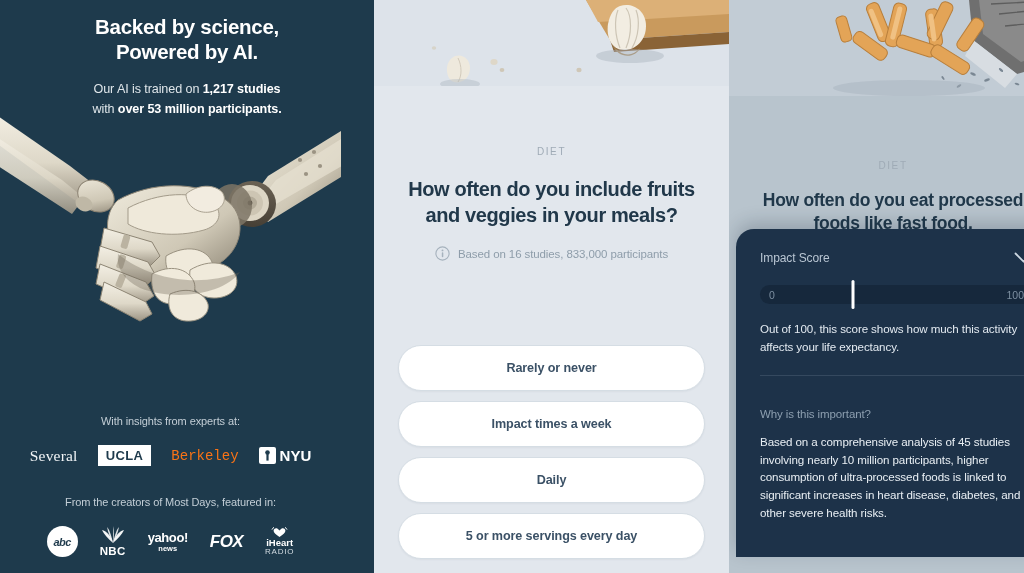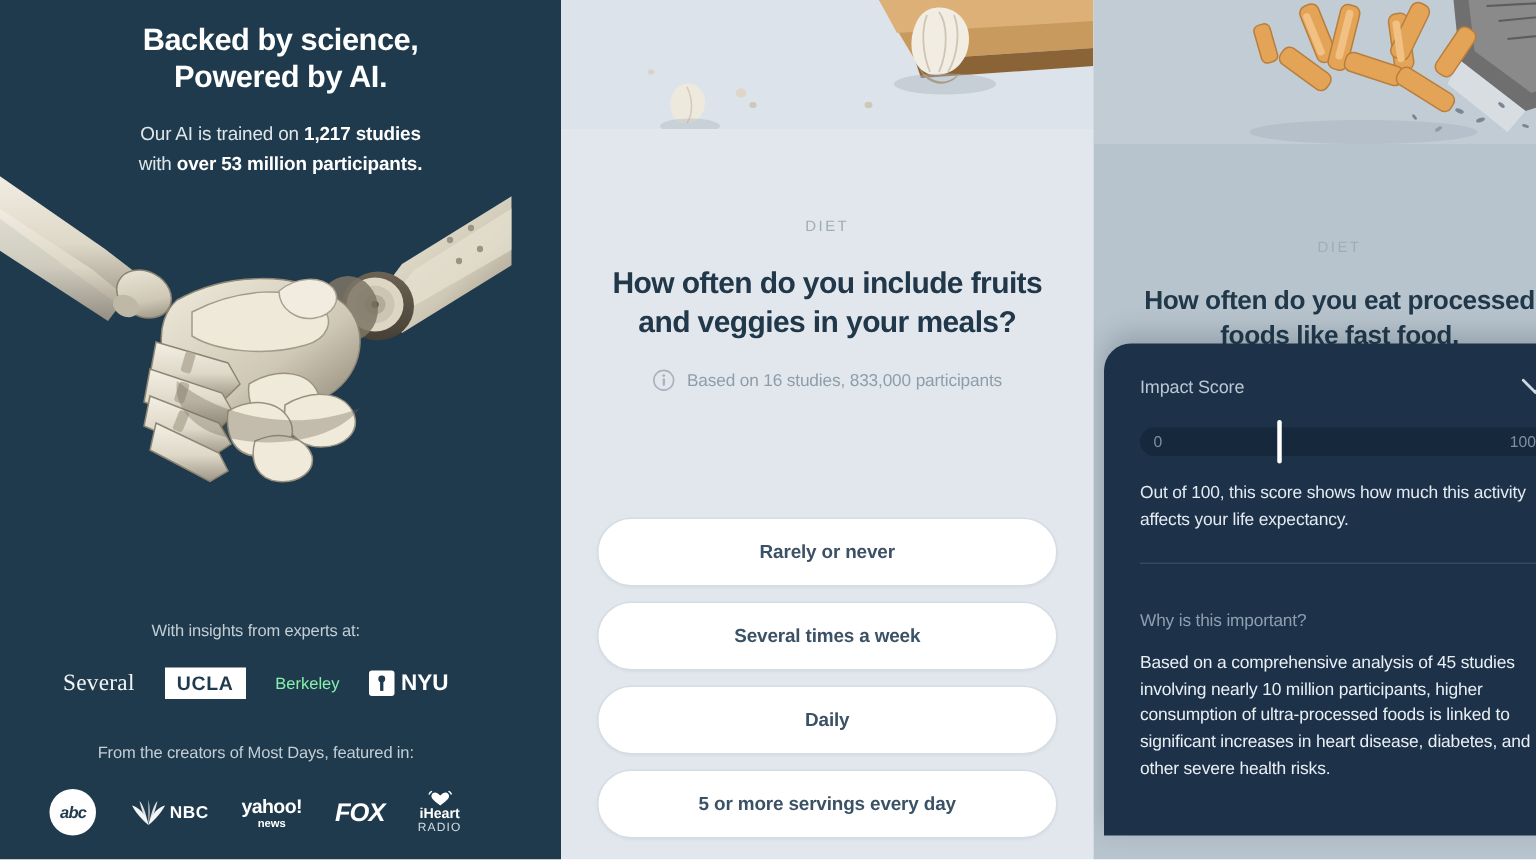--- a/index.html
+++ b/index.html
@@ -32,32 +32,32 @@
   .p1-foot { position: absolute; left: 0; bottom: 16px; width: 341px; z-index: 3; text-align: center; }
   .p1-cap { color: #c3ced6; font-size: 11px; letter-spacing: -0.1px; }
   .logo-row { display: flex; align-items: center; justify-content: center; gap: 20px; }
   .logos-uni { margin: 18px 0 30px; }
   .logos-media { margin-top: 18px; gap: 22px; }
   .lg-stanford { color: #f2f5f7; font-family: "Liberation Serif", serif; font-size: 15.5px; letter-spacing: 0.2px; }
   .lg-ucla {
     background: #ffffff; color: #1e3a4c; font-weight: bold; font-size: 13px;
     padding: 3px 8px; letter-spacing: 0.4px;
   }
-  .lg-berkeley { color: #86efac; font-family: Liberation Sans, sans-serif; font-size: 11px; }
+  .lg-berkeley { color: #f97316; font-family: Liberation Mono, monospace; font-size: 14px; }
   .lg-nyu { display: flex; align-items: center; gap: 4px; color: #ffffff; font-weight: bold; font-size: 15px; }
   .nyu-mark {
     width: 17px; height: 17px; background: #ffffff; border-radius: 2px;
     display: flex; align-items: center; justify-content: center;
   }
   .lg-abc {
     width: 31px; height: 31px; border-radius: 50%; background: #ffffff; color: #1e3a4c;
     display: flex; align-items: center; justify-content: center;
     font-size: 11px; font-style: italic; font-weight: bold; letter-spacing: -0.5px;
   }
-  .lg-nbc { display: flex; align-items: center; gap: 1px; }
+  .lg-nbc { display: flex; flex-direction: column; gap: 1px; }
   .lg-nbc span { color: #ffffff; font-size: 11.5px; font-weight: bold; letter-spacing: 0.3px; }
   .lg-yahoo { display: flex; flex-direction: column; align-items: center; line-height: 1; }
   .lg-yahoo .y1 { color: #ffffff; font-size: 13px; font-weight: bold; letter-spacing: -0.4px; }
   .lg-yahoo .y2 { color: #ffffff; font-size: 7.5px; font-weight: bold; margin-top: 1px; }
   .lg-fox { color: #ffffff; font-size: 17px; font-weight: bold; font-style: italic; letter-spacing: -0.6px; }
   .lg-iheart { display: flex; flex-direction: column; align-items: center; line-height: 1.05; }
   .lg-iheart .ih1 { color: #ffffff; font-size: 9.5px; font-weight: bold; }
   .lg-iheart .ih2 { color: #d3dce2; font-size: 8px; letter-spacing: 0.8px; text-align: center; }
 
   
@@ -304,21 +304,21 @@
           <circle cx="7.5" cy="7.5" r="6.6" fill="none" stroke="#a6b2bd" stroke-width="1.1"></circle>
           <circle cx="7.5" cy="4.4" r="0.95" fill="#a6b2bd"></circle>
           <rect x="6.8" y="6.2" width="1.5" height="5" rx="0.7" fill="#a6b2bd"></rect>
         </svg>
         <span>Based on 16 studies, 833,000 participants</span>
       </div>
     </div>
 
     <div class="answers">
       <div class="answer">Rarely or never</div>
-      <div class="answer">Several times a week</div>
+      <div class="answer">Impact times a week</div>
       <div class="answer">Daily</div>
       <div class="answer">5 or more servings every day</div>
     </div>
   </div>
 
   <div class="panel-right">
 
     <svg class="right-art" viewBox="0 0 328 96">
       <rect width="328" height="96" fill="#c2ccd5"></rect>
 

